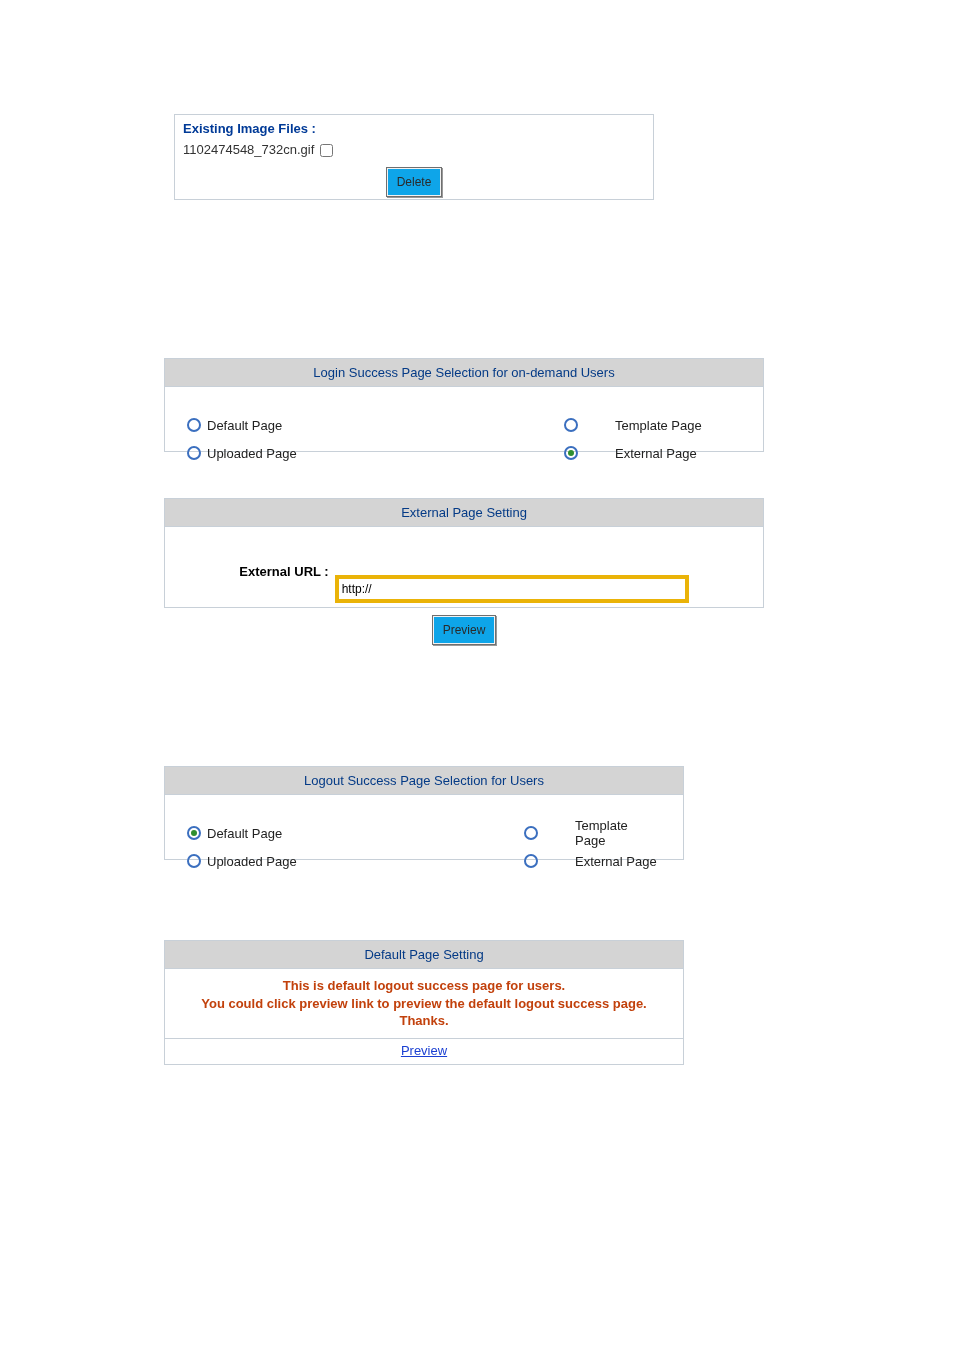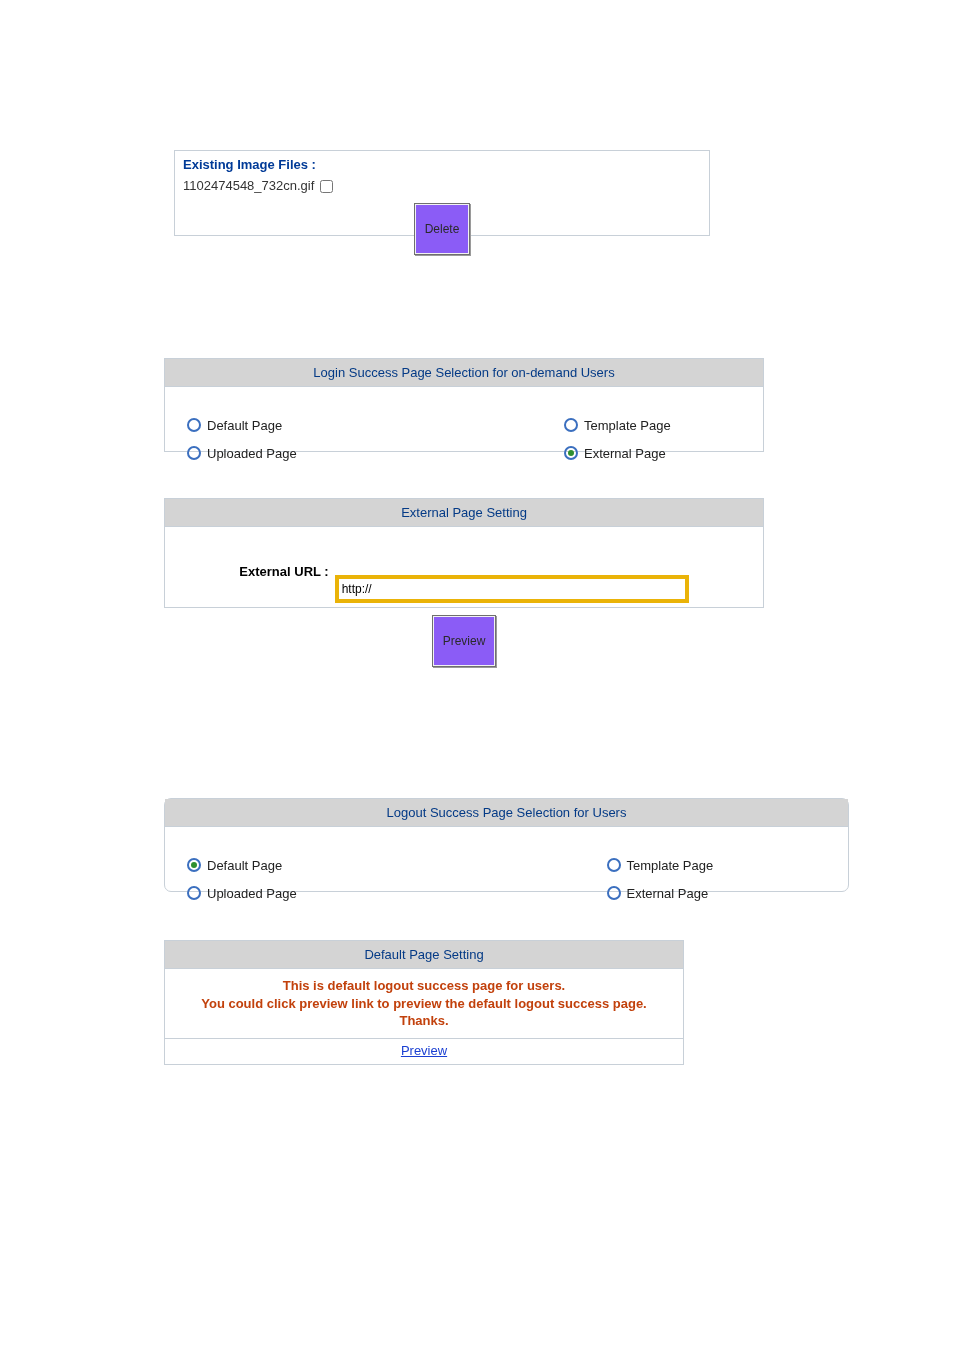--- a/index.html
+++ b/index.html
@@ -18,46 +18,45 @@
   }
   .panel {
     position: absolute;
     border: 1px solid #c8d0d8;
     background: #fff;
     box-sizing: border-box;
   }
   
   #panel-existing {
     left: 174px; top: 114px;
-    width: 536px; height: 86px;
+    width: 480px; height: 86px;
     padding: 6px 8px 8px 8px;
-    margin-top: 36px;
   }
   #panel-existing .hdr {
     color: #003a97;
     font-weight: bold;
     font-size: 13px;
   }
   #panel-existing .file-row {
     margin-top: 6px;
     font-size: 13px;
     color: #333;
   }
   #panel-existing .file-row input[type=checkbox] {
     vertical-align: middle;
     margin: 0 0 0 2px;
   }
   .btn {
     display: inline-block;
-    background: #8b5cf6;
+    background: #0ea5e9;
     border: 1px solid #6f6f6f;
     box-shadow: inset 0 0 0 1px #f2f2f2, 1px 1px 0 #9a9a9a;
     font-size: 12px;
     color: #2a2a2a;
-    padding: 18px 10px;
+    padding: 7px 10px;
     cursor: pointer;
     font-family: inherit;
   }
   #panel-existing .btn-wrap {
     text-align: center;
     margin-top: 10px;
   }
 
   
   #panel-login {
@@ -79,21 +78,21 @@
     padding: 24px 22px 8px 22px;
   }
   .opt {
     width: 50%;
     height: 28px;
     display: flex;
     align-items: center;
     font-size: 13px;
     color: #222;
   }
-  .opt.right { padding-left: 100px; box-sizing: border-box; }
+  .opt.right { padding-left: 100px; box-sizing: border-box; gap: 31px; }
 
   .radio {
     width: 14px; height: 14px;
     border: 2px solid #3b6fbf;
     border-radius: 50%;
     margin-right: 6px;
     position: relative;
     box-sizing: border-box;
     flex: 0 0 14px;
   }
@@ -131,22 +130,22 @@
     border: 4px solid #eab308;
     padding: 1px 3px;
     font-size: 12px;
     margin-top: 36px;
   }
   .center { text-align: center; }
   #panel-external .preview-wrap { margin-top: 12px; }
 
   
   #panel-logout {
-    left: 164px; top: 798px;
-    width: 685px; height: 94px; border-radius: 7px;
+    left: 164px; top: 766px;
+    width: 520px; height: 94px;
   }
 
   
   #panel-default {
     left: 164px; top: 940px;
     width: 520px;
   }
   #panel-default .msg {
     text-align: center;
     font-weight: bold;

